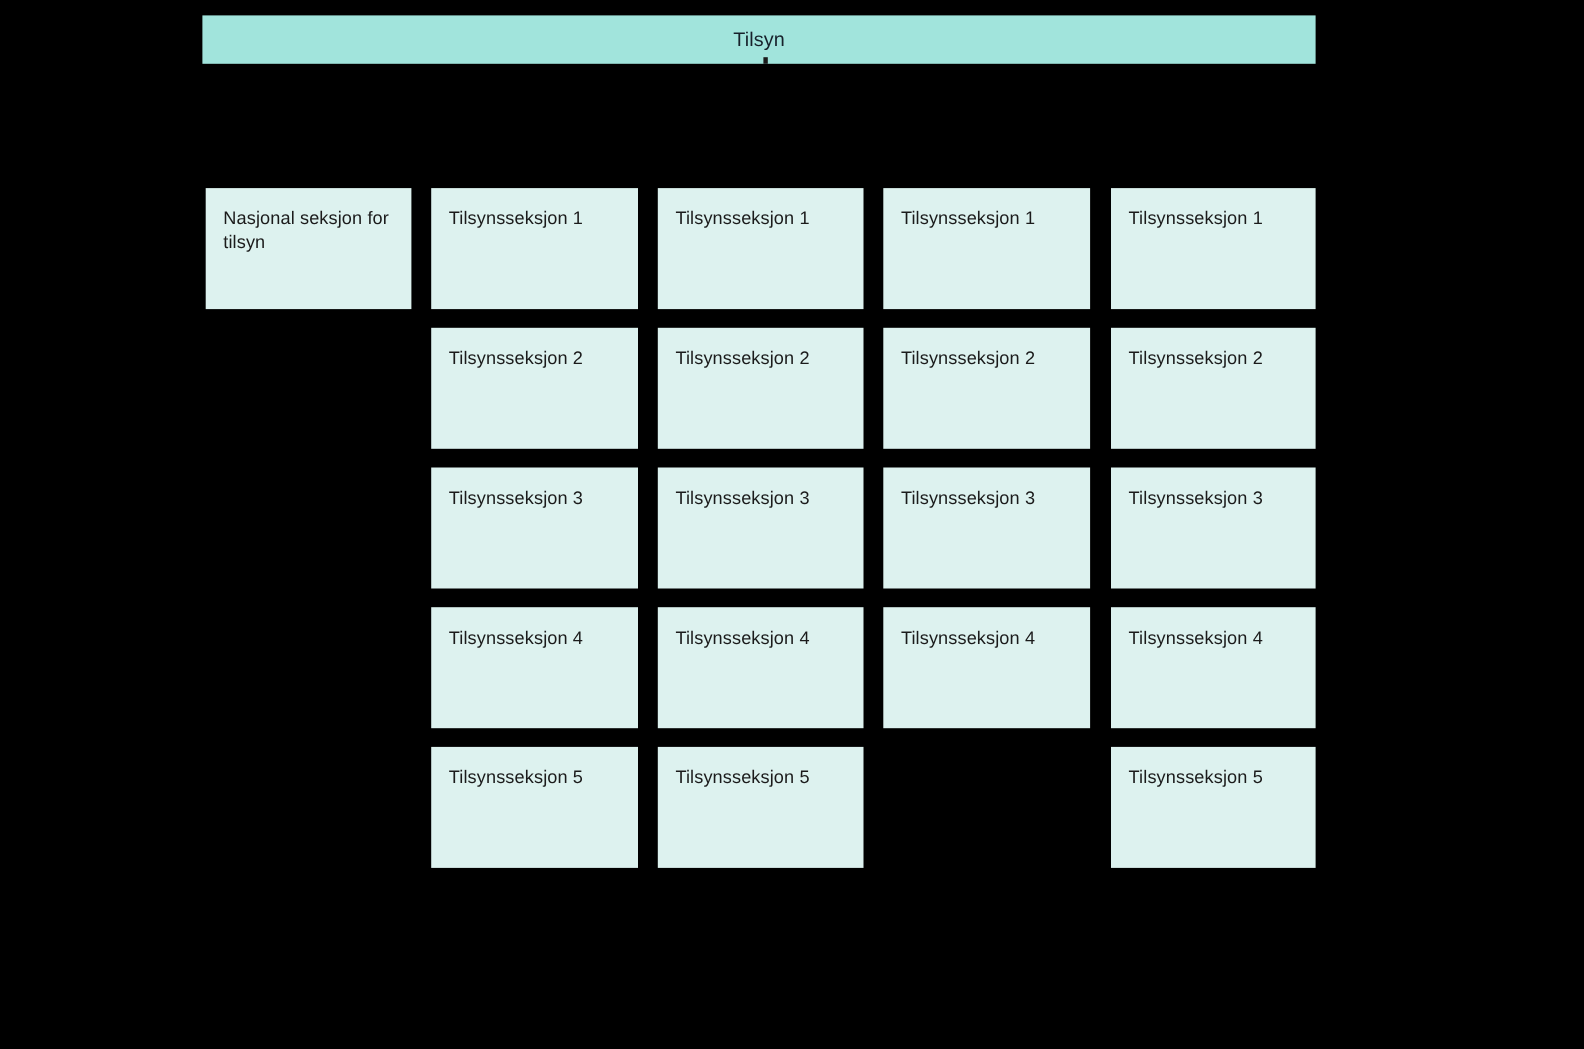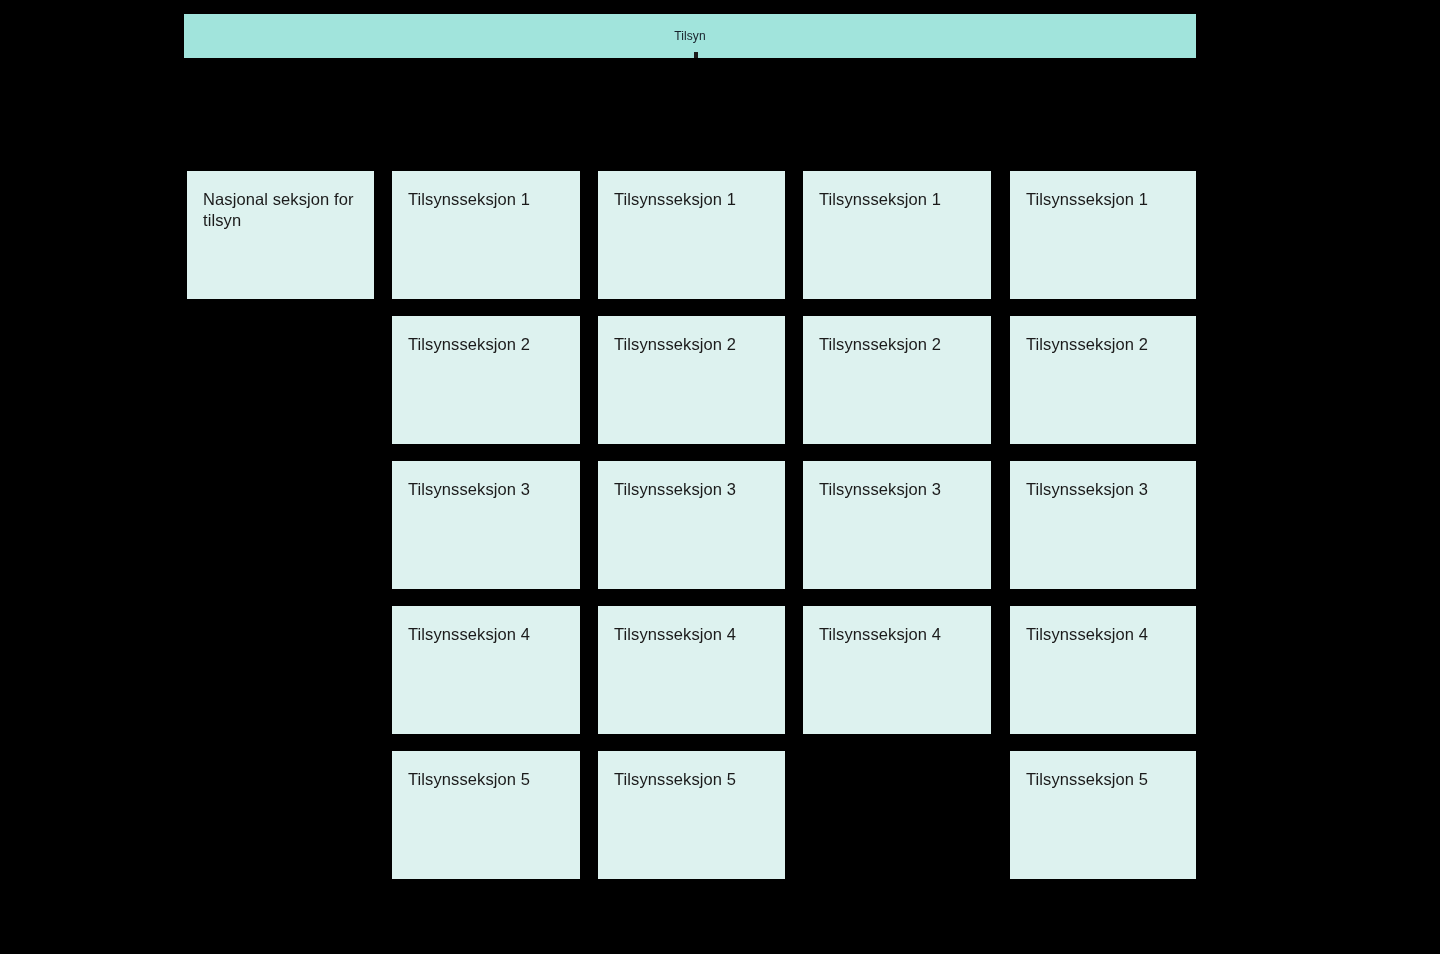--- a/index.html
+++ b/index.html
@@ -32,21 +32,21 @@
     top: 14px;
     width: 1012px;
     height: 44px;
     background: #a1e4dc;
     display: flex;
     align-items: center;
     justify-content: center;
     box-sizing: border-box;
   }
   .root-node .root-label {
-    font-size: 12px;
+    font-size: 18px;
     line-height: 22px;
     color: #17212b;
     letter-spacing: 0.1px;
     text-align: center;
     white-space: nowrap;
   }
   
   .root-connector {
     position: absolute;
     left: 694px;
@@ -69,21 +69,21 @@
     top: 0;
   }
   .col-0 { left: 0px;   width: 187px; }
   .col-1 { left: 205px; width: 188px; }
   .col-2 { left: 411px; width: 187px; }
   .col-3 { left: 616px; width: 188px; }
   .col-4 { left: 823px; width: 186px; }
 
   .node {
     width: 100%;
-    height: 128px;
+    height: 110px;
     background: #ddf2ef;
     margin-bottom: 17px;
     box-sizing: border-box;
     padding: 18px 16px 10px 16px;
   }
   .node .node-label {
     font-size: 16.5px;
     line-height: 21px;
     color: #1b1b1b;
     letter-spacing: 0.1px;

